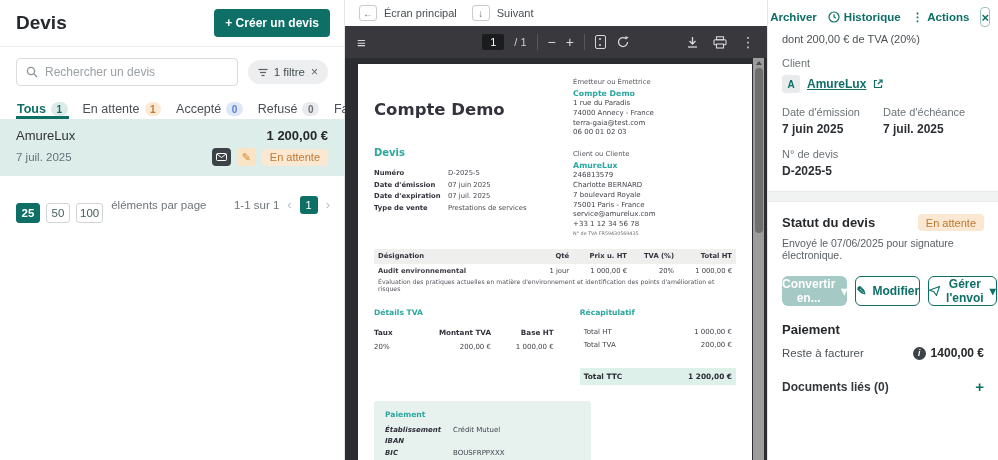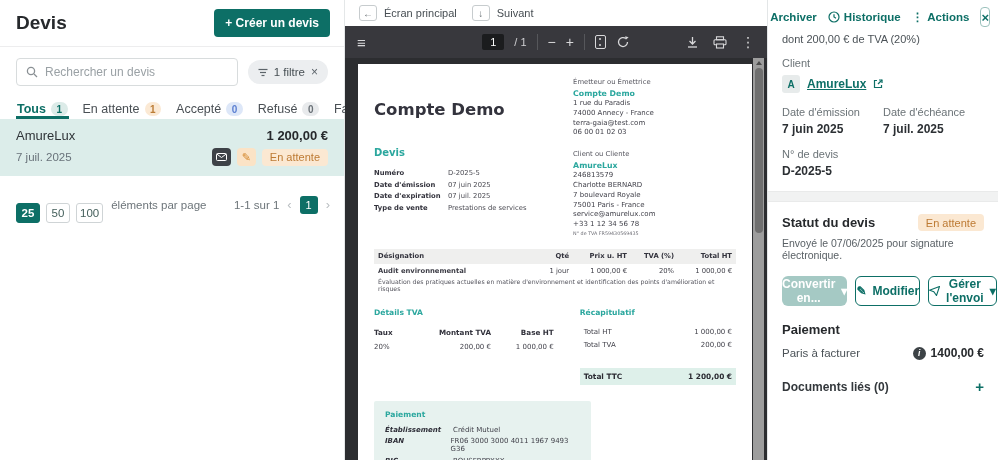--- a/index.html
+++ b/index.html
@@ -381,21 +381,20 @@
           </div>
         </div>
         <div class="payment-box">
           <div class="pb-title">Paiement</div>
           <div class="pb-row">
               <span class="pb-label">Établissement</span>
               <span class="pb-val">Crédit Mutuel</span>
             </div>
           <div class="pb-row">
               <span class="pb-label">IBAN</span>
-              <span class="pb-val">FR06 3000 3000 4011 1967 9493 G36</span>
             </div>
           <div class="pb-row">
               <span class="pb-label">BIC</span>
               <span class="pb-val">BOUSFRPPXXX</span>
             </div>
         </div>
 
       </div>
       <div class="vscroll">
         <span class="arrow"></span>
@@ -479,21 +478,21 @@
                 <polygon points="0.5,4.2 10.5,0.5 7.5,9.5 4.8,5.8" fill="none" stroke="#0d6f66" stroke-width="1.1"></polygon>
               </svg>
           </span>
           <span>Gérer l'envoi</span>
           <span>▾</span>
         </button>
       </div>
 
       <div class="rp-h pay-head">Paiement</div>
       <div class="pay-row">
-        <span class="pay-label">Paris à facturer</span>
+        <span class="pay-label">Reste à facturer</span>
         <span class="pay-right">
           <span class="info-dot">i</span>
           <span class="pay-amount">1400,00 €</span>
         </span>
       </div>
 
       <div class="docs-row">
         <span class="docs-label">Documents liés (0)</span>
         <span class="plus-btn">+</span>
       </div>

